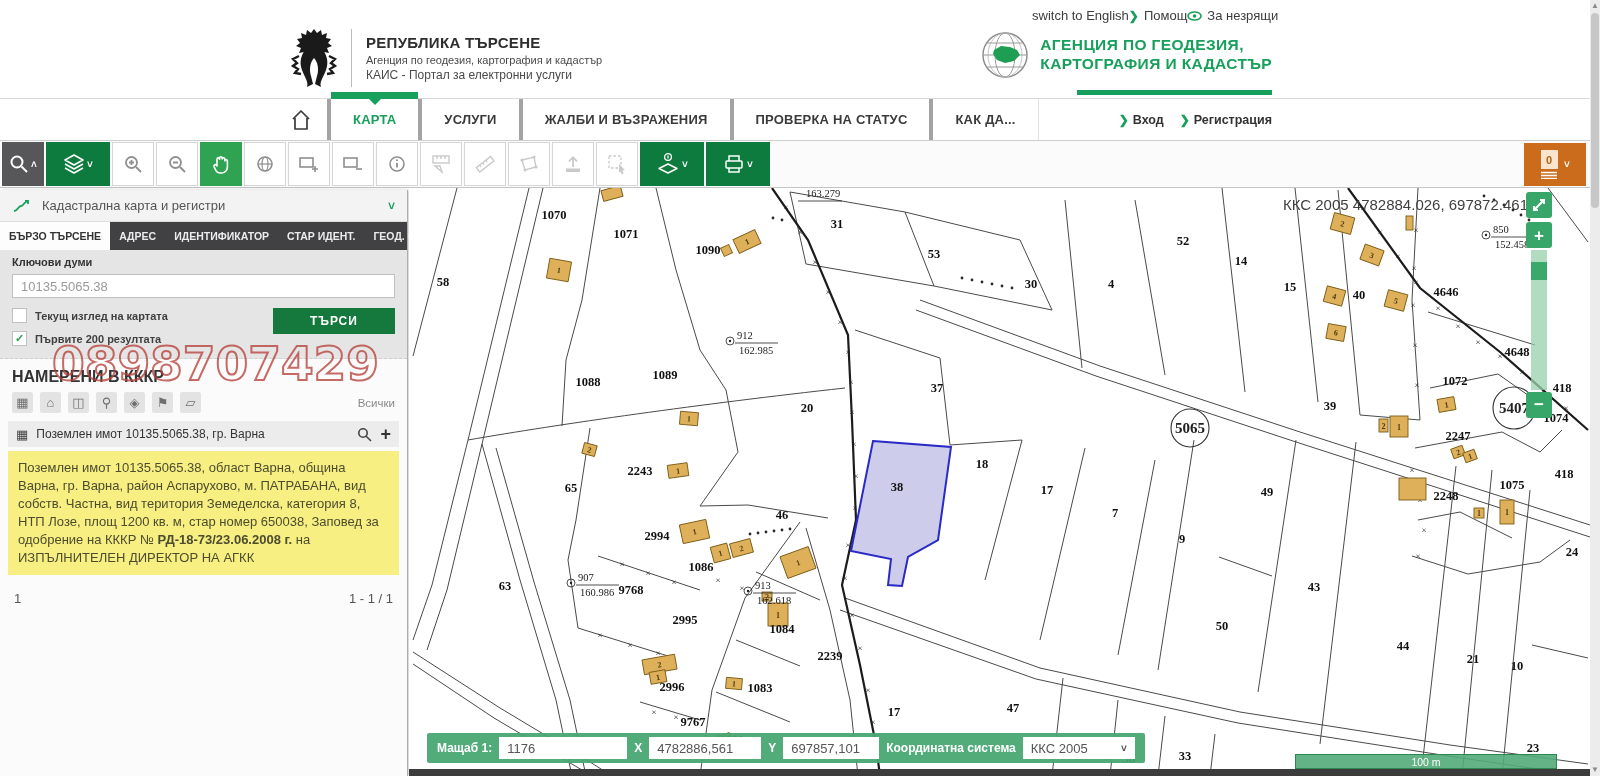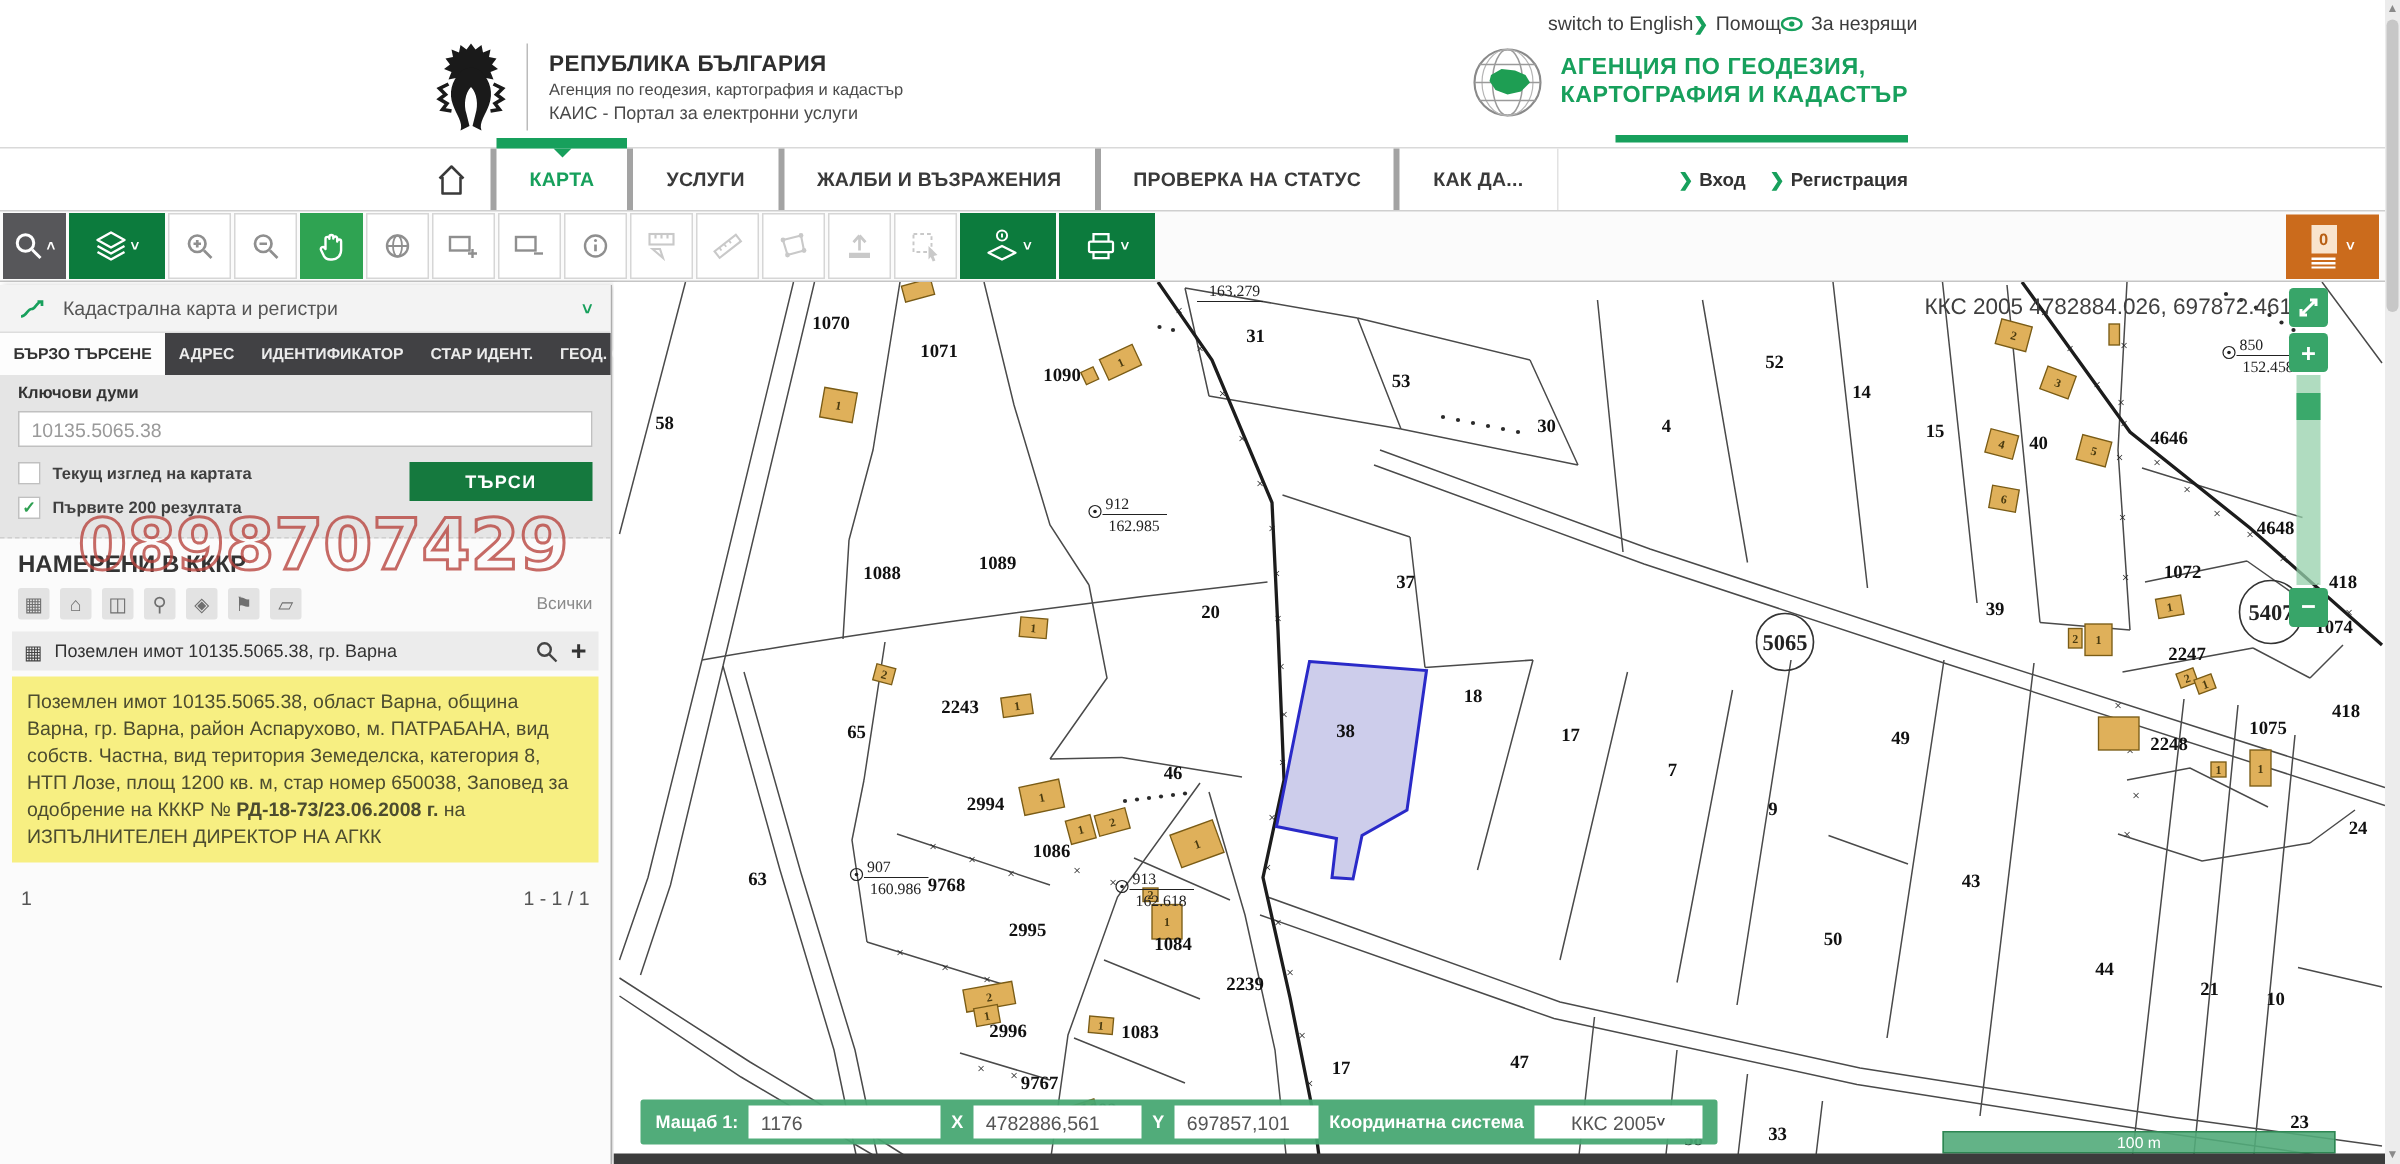--- a/index.html
+++ b/index.html
@@ -93,21 +93,21 @@
   .ctrl.plus{left:1117px;top:34px;}
   .ctrl.minus{left:1117px;top:204px;}
   .slider{position:absolute;left:1122px;top:62px;width:16px;height:140px;background:rgba(150,208,171,.75);cursor:pointer;}
   .slider .handle{position:absolute;left:0;top:12px;width:16px;height:18px;background:#3aa96b;cursor:grab;}
   .statusbar{position:absolute;left:18px;top:545px;height:30px;background:rgba(70,167,114,.94);border-radius:2px;
              display:flex;align-items:center;gap:7px;padding:0 10px;}
   .sb-label{color:#fff;font-size:12px;font-weight:bold;white-space:nowrap;}
   .sb-input{height:22px;border:none;background:#fff;color:#555;font-size:13px;padding:0 8px;
             font-family:"Liberation Sans",sans-serif;box-sizing:border-box;}
   .sb-select{height:22px;background:#fff;color:#555;font-size:13px;padding:0 8px;display:flex;align-items:center;
-             justify-content:center;box-sizing:border-box;cursor:pointer;}
+             justify-content:space-between;box-sizing:border-box;cursor:pointer;}
   .sb-select .dchev{color:#444;font-size:10px;font-weight:bold;}
   .scalebar{position:absolute;left:886px;top:566px;width:262px;height:15px;background:rgba(82,171,122,.9);
             border:1px solid #2e8653;box-sizing:border-box;display:flex;align-items:center;justify-content:center;
             color:#fff;font-size:10.5px;}
   .bottomstrip{position:absolute;left:0;bottom:0;width:100%;height:7px;background:#3c3c3c;}
   
   .pgscroll{position:absolute;right:0;top:0;width:10px;height:776px;background:#ececec;}
   .pgscroll .arr{position:absolute;left:0;width:10px;height:12px;color:#8a8a8a;font-size:8px;text-align:center;line-height:12px;}
   .pgscroll .thumb{position:absolute;left:1px;top:13px;width:8px;height:195px;background:#c7c7c7;border-radius:4px;}
 </style>
@@ -133,21 +133,21 @@
 
 <div class="hdr">
   <div class="hdr-left">
     <svg width="54" height="64" viewBox="0 0 54 64">
       <path d="M27 3 l3 4 4-3 1 5 5-2-1 5 5 1-3 4 4 3-5 2 2 5-5-1 0 5-4-2-2 5-4-4-4 4-2-5-4 2 0-5-5 1 2-5-5-2 4-3-3-4 5-1-1-5 5 2 1-5 4 3z" fill="#1a1a1a"></path>
       <path d="M20 22 C14 28 12 36 15 44 C17 50 22 56 20 61 L26 58 L24 50 C22 44 23 36 27 32 C31 36 32 44 30 50 L28 58 L34 61 C32 56 37 50 39 44 C42 36 40 28 34 22 C30 18 24 18 20 22 Z" fill="#1a1a1a"></path>
       <path d="M12 30 l-6 3 4 4-4 3 5 3-3 4 6 1 M42 30 l6 3 -4 4 4 3 -5 3 3 4 -6 1" stroke="#1a1a1a" stroke-width="2.4" fill="none"></path>
     </svg>
     <div class="hdr-divider"></div>
     <div>
-      <div class="hdr-title">РЕПУБЛИКА БЪЛГАРИЯ</div>
+      <div class="hdr-title">РЕПУБЛИКА ТЪРСЕНЕ</div>
       <div class="hdr-sub">Агенция по геодезия, картография и кадастър</div>
       <div class="hdr-sub2">КАИС - Портал за електронни услуги</div>
     </div>
   </div>
   <div class="hdr-right">
     <svg width="50" height="50" viewBox="0 0 50 50">
       <circle cx="25" cy="25" r="22" fill="none" stroke="#8a8a8a" stroke-width="1.4"></circle>
       <ellipse cx="25" cy="25" rx="10" ry="22" fill="none" stroke="#9a9a9a" stroke-width="1"></ellipse>
       <ellipse cx="25" cy="25" rx="17" ry="22" fill="none" stroke="#b5b5b5" stroke-width="0.8"></ellipse>
       <path d="M3 25 h44 M6 13 h38 M6 37 h38" stroke="#9a9a9a" stroke-width="1" fill="none"></path>

